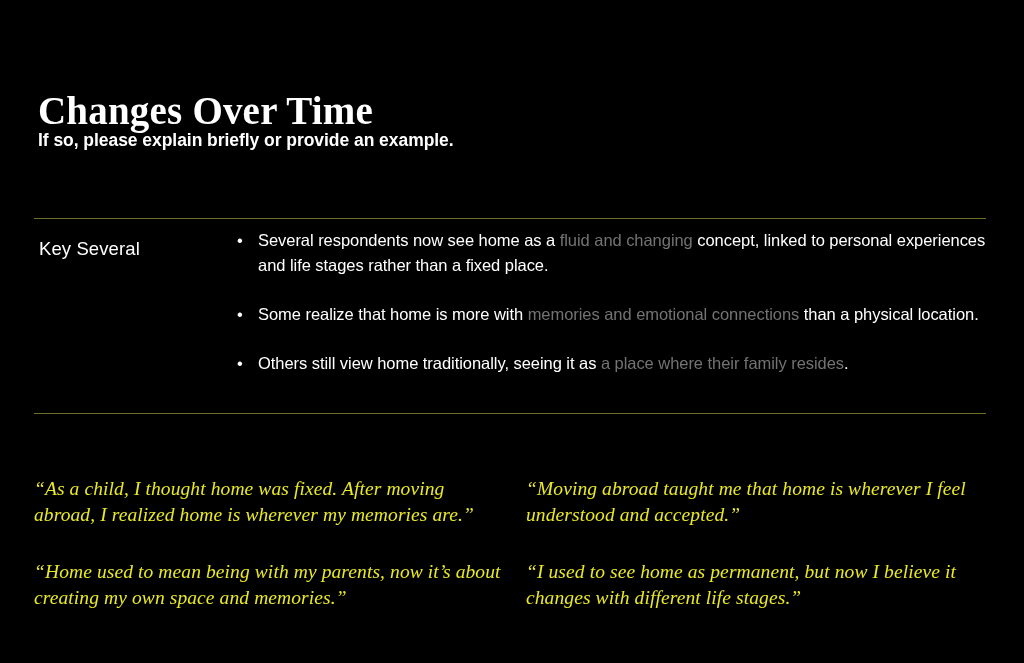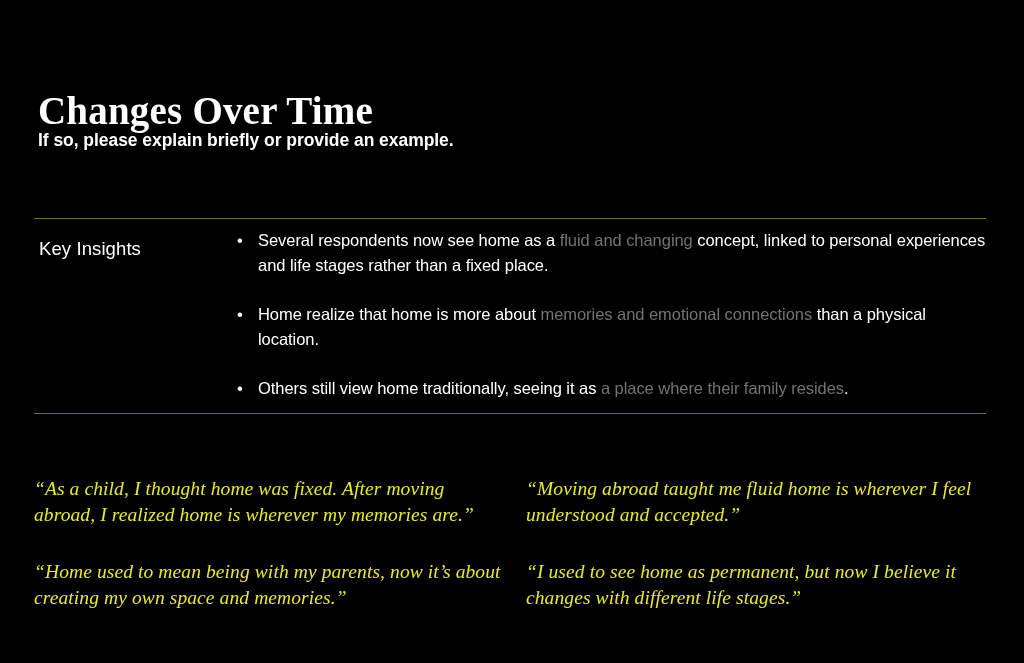--- a/index.html
+++ b/index.html
@@ -136,44 +136,44 @@
 <div class="slide">
 
   <h1 class="title">Changes Over Time</h1>
 
   <div class="question">
     <span class="qline">If so, please explain briefly or provide an example.</span>
   </div>
 
   <div class="rule top"></div>
 
-  <div class="insights-label">Key Insights</div>
+  <div class="insights-label">Key Several</div>
 
   <div class="insights-list">
 
     <div class="insight">
       <span class="bullet">•</span>
       <span>Several respondents now see home as a </span><span class="hl">fluid and changing</span><span> concept, linked to personal experiences and life stages rather than a fixed place.</span>
     </div>
 
     <div class="insight">
       <span class="bullet">•</span>
-      <span>Home realize that home is more about </span><span class="hl">memories and emotional connections</span><span> than a physical location.</span>
+      <span>Some realize that home is more with </span><span class="hl">memories and emotional connections</span><span> than a physical location.</span>
     </div>
 
     <div class="insight">
       <span class="bullet">•</span>
       <span>Others still view home traditionally, seeing it as </span><span class="hl">a place where their family resides</span><span>.</span>
     </div>
 
   </div>
 
   <div class="rule bottom"></div>
 
 
   <div class="quotes">
     <div class="quote">“As a child, I thought home was fixed. After moving abroad, I realized home is wherever my memories are.”</div>
-    <div class="quote">“Moving abroad taught me fluid home is wherever I feel understood and accepted.”</div>
+    <div class="quote">“Moving abroad taught me that home is wherever I feel understood and accepted.”</div>
     <div class="quote">“Home used to mean being with my parents, now it’s about creating my own space and memories.”</div>
     <div class="quote">“I used to see home as permanent, but now I believe it changes with different life stages.”</div>
   </div>
 
 </div>
 
 </body></html>

